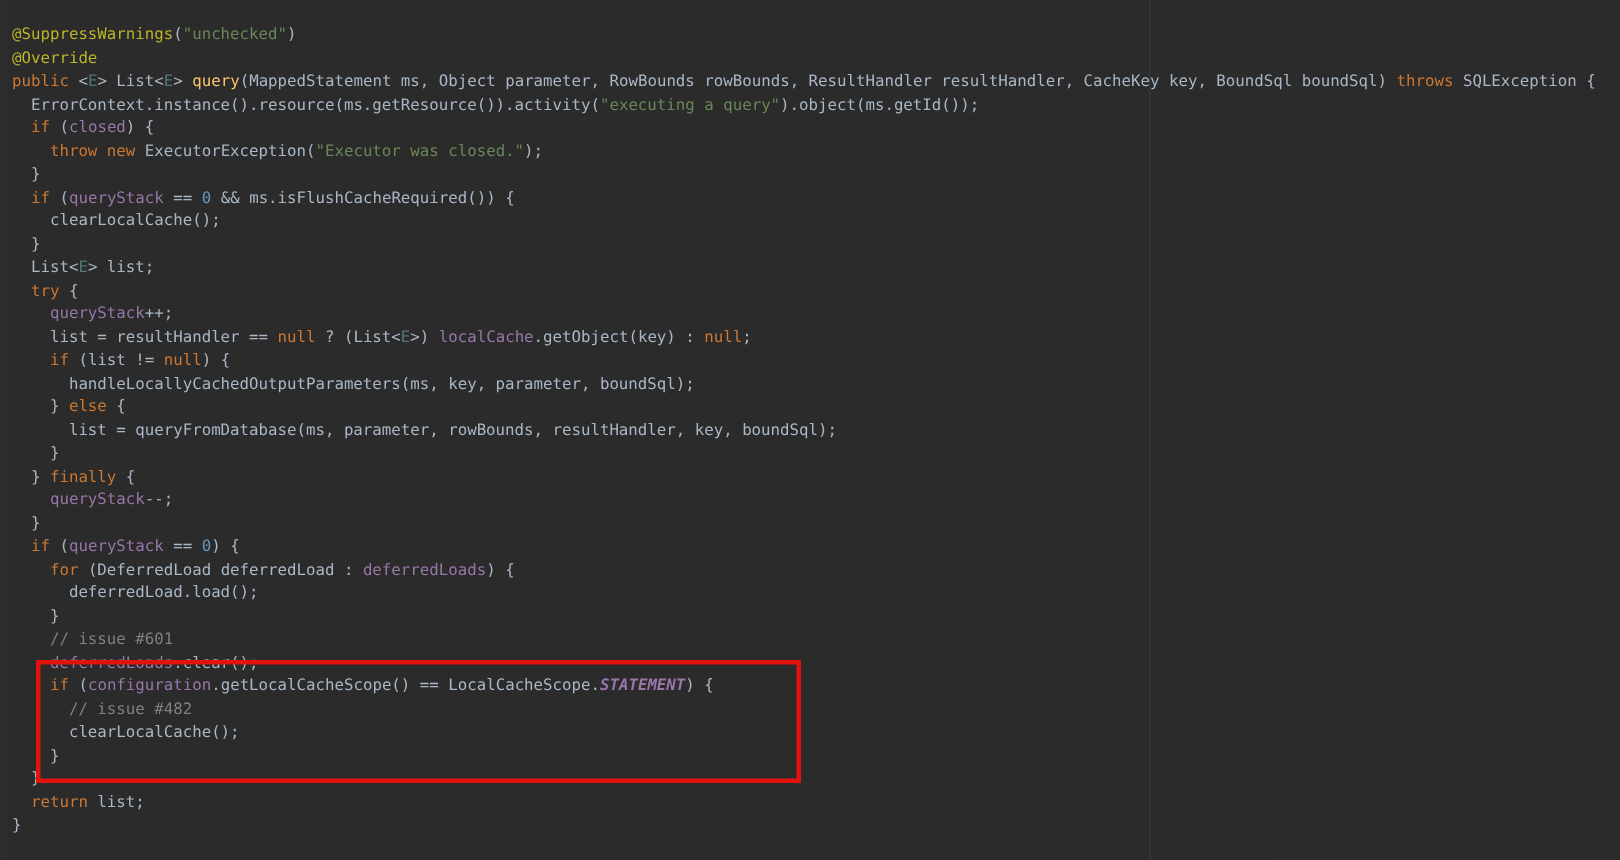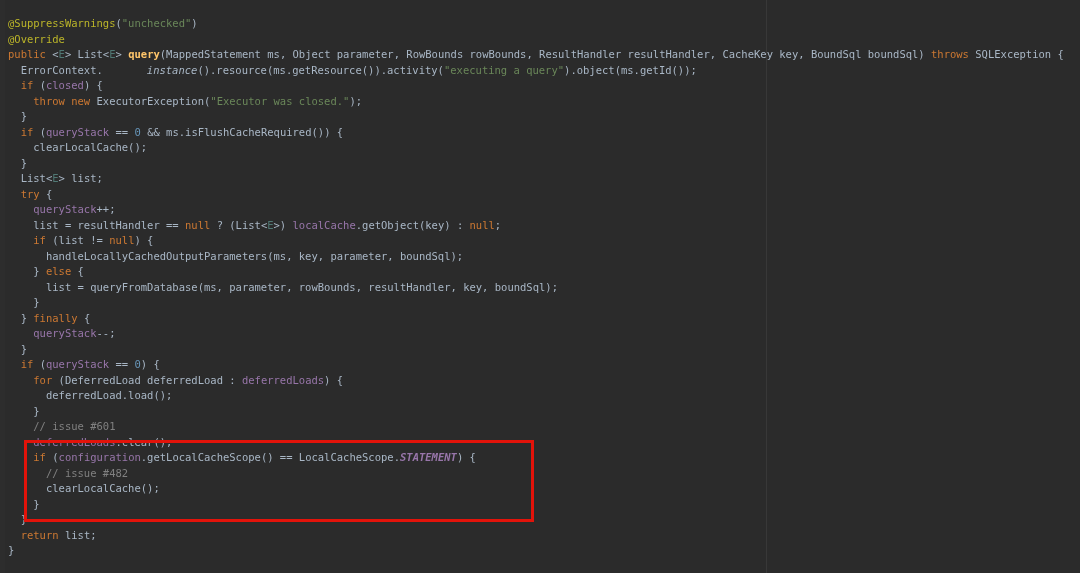--- a/index.html
+++ b/index.html
@@ -7,26 +7,26 @@
           font-family:"DejaVu Sans Mono","Liberation Mono",monospace;}
   .right-margin-guide{position:absolute;left:766px;top:0;width:1px;height:573px;background:#383838;}
   .gutter-edge{position:absolute;left:0;top:0;width:5px;height:573px;background:#2d2d2d;}
   pre.code{position:absolute;left:8px;top:16px;margin:0;font-size:10.5px;line-height:15.5px;
            white-space:pre;color:#a9b7c6;}
   .code-line{height:15.5px;}
   .tk-kw{color:#cc7832;text-align:center;}
   .tk-ann{color:#bbb529;margin-top:24px;}
   .tk-str{color:#6a8759;}
   .tk-fld{color:#9876aa;}
-  .tk-mth{color:#ffc66b;font-weight:bold;}
+  .tk-mth{color:#ffc66b;}
   .tk-com{color:#808080;}
   .tk-num{color:#6897bb;}
   .tk-def{color:#a9b7c6;}
   .tk-typ{color:#507874;}
-  .tk-sti{color:#a9b7c6;font-style:italic;margin-left:44px;}
+  .tk-sti{color:#a9b7c6;}
   .tk-stf{color:#9876aa;font-style:italic;font-weight:bold;}
   .highlight-box{position:absolute;left:24px;top:440px;width:504px;height:76px;
                  border:3px solid #e2130a;pointer-events:none;z-index:5;}
 </style>
 </head>
 <body>
 
 <div class="screen">
   <div class="gutter-edge"></div>
   <div class="right-margin-guide"></div>

